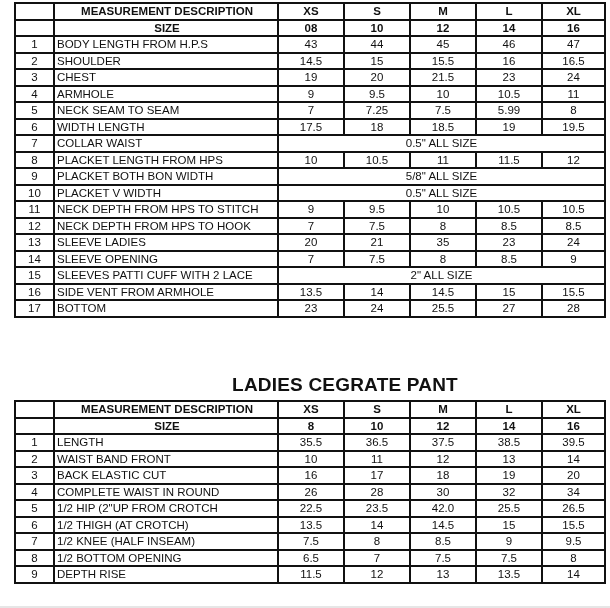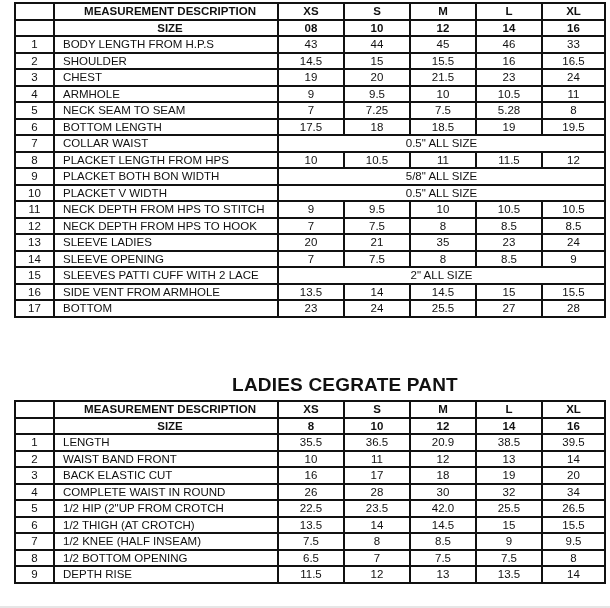--- a/index.html
+++ b/index.html
@@ -1,21 +1,21 @@
 <!DOCTYPE html>
 <html><head>
 <meta charset="utf-8">
 <style>
   html, body { margin: 0; padding: 0; background: #ffffff; }
   body { width: 610px; height: 608px; position: relative; overflow: hidden;
          font-family: "Liberation Sans", "DejaVu Sans", sans-serif; color: #111; }
   table.spec { position: absolute; left: 14px; border-collapse: collapse; table-layout: fixed; }
   table.spec td { border: 2px solid #111; padding: 0; font-size: 11.5px; line-height: 14px;
                   height: 14.5px; text-align: center; white-space: nowrap; overflow: hidden; }
-  table.spec td.desc { text-align: left; padding-left: 8px; }
+  table.spec td.desc { text-align: left; padding-left: 2px; }
   table.spec tr.head td { font-weight: bold; }
   table.spec tr.head td.desc { text-align: center; }
   #tbl-top { top: 2px; }
   #tbl-pant { top: 400px; }
   col.c-no { width: 39px; } col.c-desc { width: 224px; } col.c-sz { width: 66px; } col.c-xl { width: 63px; }
   .title { position: absolute; left: 0; width: 610px; top: 374px; text-align: center;
            font-weight: bold; font-size: 19px; letter-spacing: 0.2px; padding-left: 40px; }
   .footer-line { position: absolute; left: 0; right: 0; bottom: 0; height: 2px; background: #e6e6e6; }
 </style>
 </head>
@@ -50,21 +50,21 @@
         <td>14</td>
         <td>16</td>
       </tr>
       <tr>
         <td class="no">1</td>
         <td class="desc">BODY LENGTH FROM H.P.S</td>
         <td>43</td>
         <td>44</td>
         <td>45</td>
         <td>46</td>
-        <td>33</td>
+        <td>47</td>
       </tr>
       <tr>
         <td class="no">2</td>
         <td class="desc">SHOULDER</td>
         <td>14.5</td>
         <td>15</td>
         <td>15.5</td>
         <td>16</td>
         <td>16.5</td>
       </tr>
@@ -85,26 +85,26 @@
         <td>10</td>
         <td>10.5</td>
         <td>11</td>
       </tr>
       <tr>
         <td class="no">5</td>
         <td class="desc">NECK SEAM TO SEAM</td>
         <td>7</td>
         <td>7.25</td>
         <td>7.5</td>
-        <td>5.28</td>
+        <td>5.99</td>
         <td>8</td>
       </tr>
       <tr>
         <td class="no">6</td>
-        <td class="desc">BOTTOM LENGTH</td>
+        <td class="desc">WIDTH LENGTH</td>
         <td>17.5</td>
         <td>18</td>
         <td>18.5</td>
         <td>19</td>
         <td>19.5</td>
       </tr>
       <tr>
         <td class="no">7</td>
         <td class="desc">COLLAR WAIST</td>
         <td colspan="5">0.5" ALL SIZE</td>
@@ -219,21 +219,21 @@
         <td>10</td>
         <td>12</td>
         <td>14</td>
         <td>16</td>
       </tr>
       <tr>
         <td class="no">1</td>
         <td class="desc">LENGTH</td>
         <td>35.5</td>
         <td>36.5</td>
-        <td>20.9</td>
+        <td>37.5</td>
         <td>38.5</td>
         <td>39.5</td>
       </tr>
       <tr>
         <td class="no">2</td>
         <td class="desc">WAIST BAND FRONT</td>
         <td>10</td>
         <td>11</td>
         <td>12</td>
         <td>13</td>

